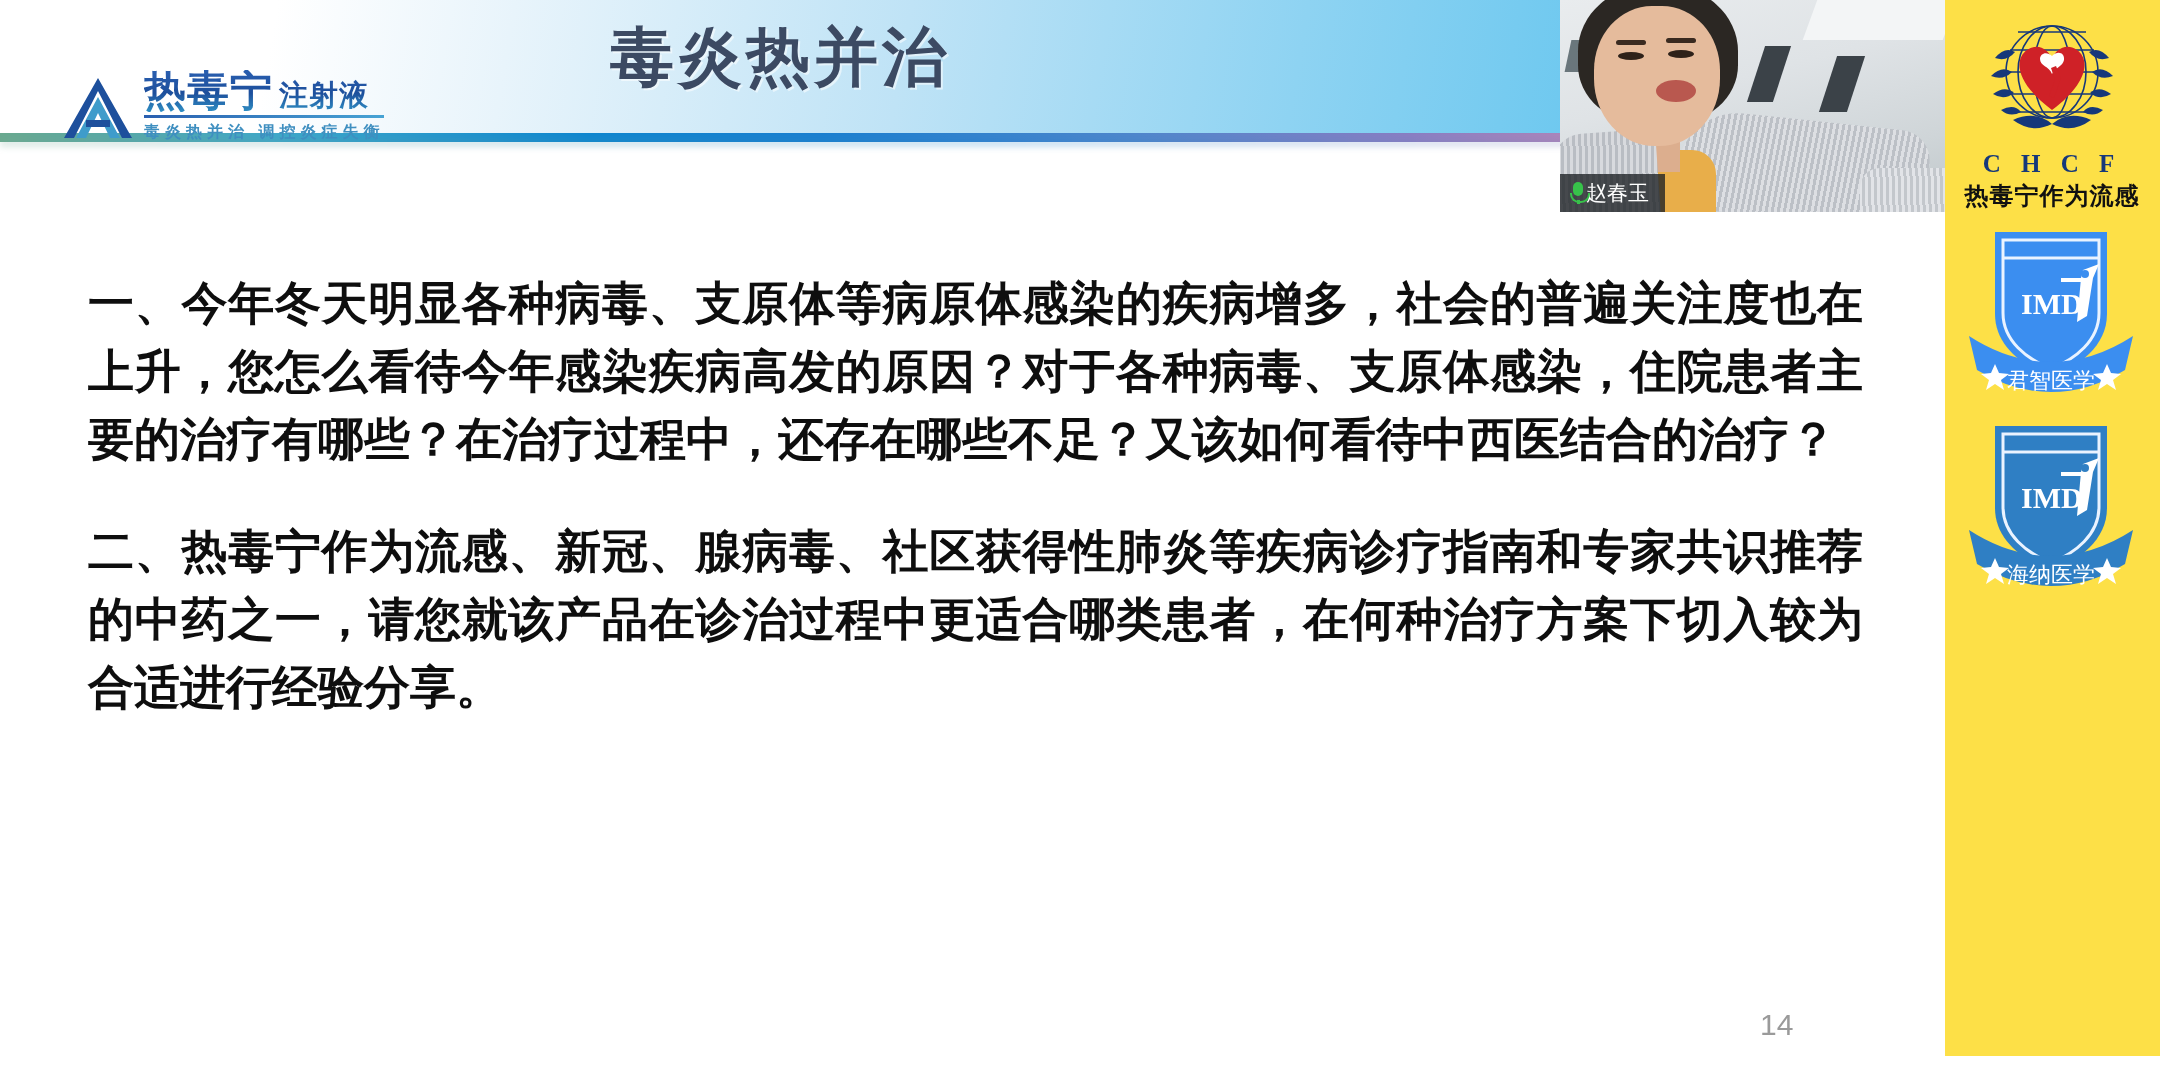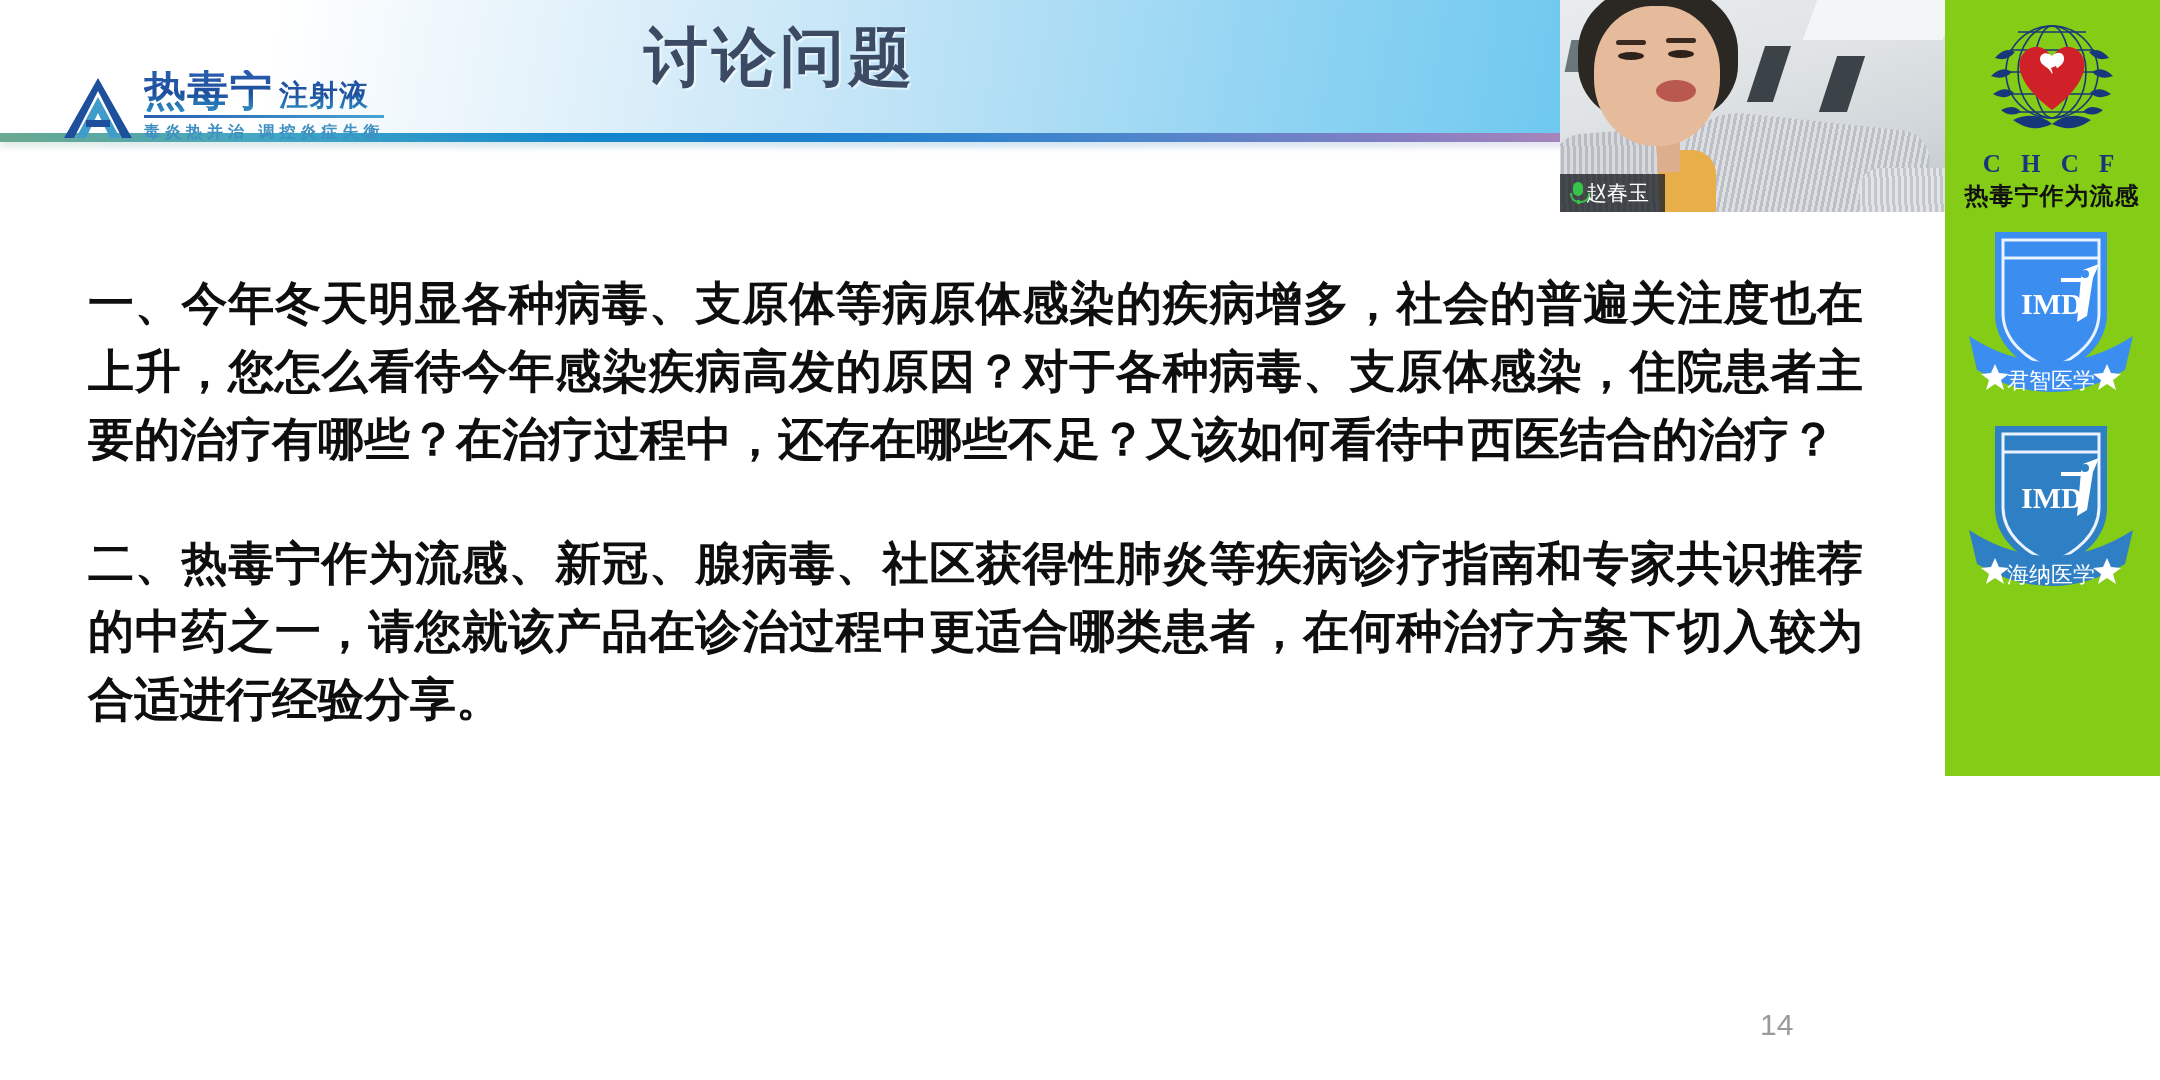--- a/index.html
+++ b/index.html
@@ -79,37 +79,37 @@
     position:absolute;left:0;bottom:0;height:38px;padding:0 16px 0 10px;
     background:rgba(28,32,36,.78);color:#fff;display:flex;align-items:center;
     font-size:21px;
   }
   .mic-icon{width:16px;height:22px;position:relative;display:inline-block;}
   .mic-icon .cap{position:absolute;left:3px;top:0;width:10px;height:14px;background:#37c24a;border-radius:5px;}
   .mic-icon .arc{position:absolute;left:0;top:11px;width:16px;height:8px;border:2.5px solid #37c24a;border-top:none;border-radius:0 0 9px 9px;}
   .mic-icon .stem{position:absolute;left:7px;top:18px;width:2.5px;height:4px;background:#37c24a;}
 
   
-  .rail{position:absolute;right:0;top:0;width:215px;height:776px;background:#84cc16;}
+  .rail{position:absolute;right:0;top:0;width:215px;height:1056px;background:#fde047;}
   .chcf{position:absolute;left:12px;top:6px;width:190px;text-align:center;}
   .chcf-mark{width:150px;height:150px;margin:0 auto;display:block;}
   .chcf-abbr{font-family:"Liberation Serif","DejaVu Serif",serif;font-size:25px;letter-spacing:7px;color:#16387a;font-weight:bold;margin-top:-6px;}
   .chcf-cn{font-size:24px;color:#111;font-weight:bold;letter-spacing:1px;margin-top:2px;}
   .badge{position:absolute;left:20px;width:172px;height:180px;}
   .badge-1{top:218px;} .badge-2{top:412px;}
 
   
   .body-copy{position:absolute;left:88px;top:248px;width:1775px;}
   .para{
     font-size:46px;font-weight:bold;color:#0e0e0e;
     line-height:1.48;letter-spacing:0px;text-align:justify;
     font-family:"DejaVu Sans","Liberation Sans",sans-serif;
     margin-top:21px;
   }
-  .para + .para{margin-top:56px;}
+  .para + .para{margin-top:44px;}
 
   
   .page-num{
     position:absolute;left:1760px;top:1008px;
     font-size:30px;color:#9a9a9a;
     font-family:"Liberation Sans","DejaVu Sans",sans-serif;
   }
 </style>
 </head>
 <body>
@@ -129,21 +129,21 @@
     <div class="logo-textblock">
       <div class="logo-name">
         <span>热毒宁</span>
         <span class="sub">注射液</span>
       </div>
       <div class="logo-underline"></div>
       <div class="logo-slogan">毒炎热并治 调控炎症失衡</div>
     </div>
   </div>
 
-  <div class="slide-title">讨论问题</div>
+  <div class="slide-title">毒炎热并治</div>
 
   <div class="webcam">
     <div class="cam-room"></div>
     <div class="cam-ceiling"></div>
     <div class="cam-panelC"></div>
     <div class="cam-panelA"></div>
     <div class="cam-panelB"></div>
     <div class="cam-cardigan-r"></div>
     <div class="cam-sleeve"></div>
     <div class="cam-shirt"></div>

